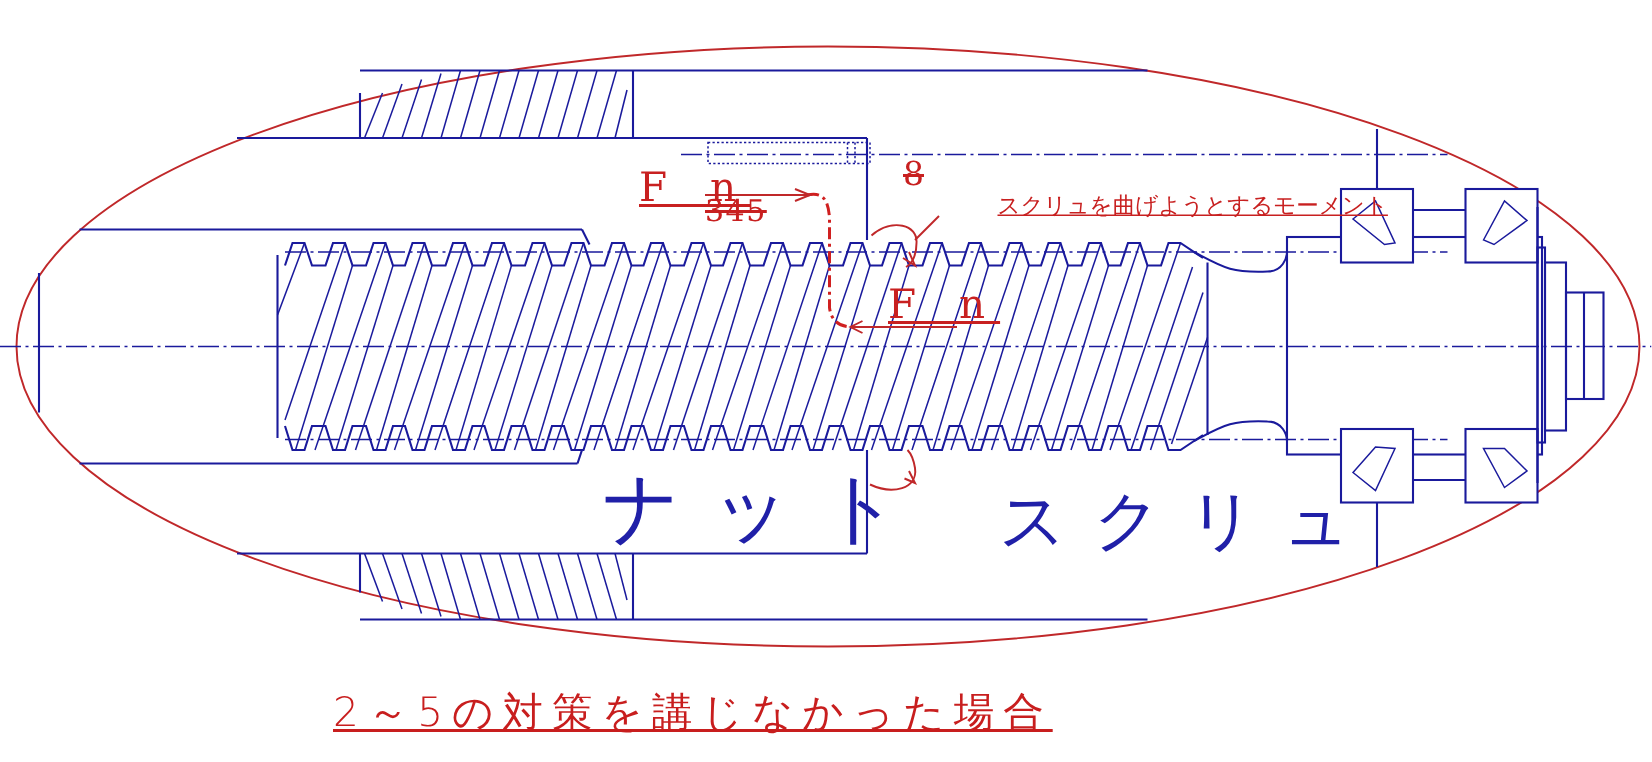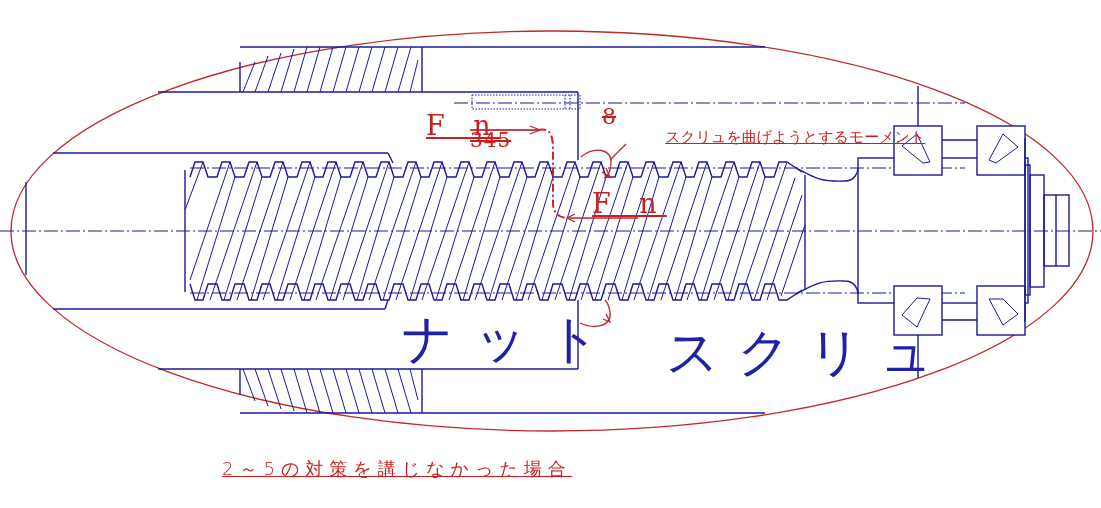--- a/index.html
+++ b/index.html
@@ -5,29 +5,29 @@
   html, body { margin: 0; padding: 0; background: #ffffff; }
   body { width: 1101px; height: 508px; overflow: hidden; position: relative; font-family: "DejaVu Sans", sans-serif; }
   #canvas { position: absolute; left: 0; top: 0; width: 1101px; height: 508px; }
   .blue { stroke: #1a1a9c; fill: none; stroke-width: 1.4; }
   .blue-thin { stroke: #1a1a9c; fill: none; stroke-width: 1; }
   .center { stroke: #1a1a9c; fill: none; stroke-width: 1; stroke-dasharray: 14 3 2 3; }
   .dotted { stroke: #1a1a9c; fill: none; stroke-width: 1; stroke-dasharray: 1.5 1.5; }
   .red { stroke: #c0282a; fill: none; stroke-width: 1.3; }
   .red-dash { stroke: #d02020; fill: none; stroke-width: 2; stroke-dasharray: 8 3 2 3; }
   .lbl { position: absolute; color: #c82020; font-family: "DejaVu Sans Mono", monospace; white-space: nowrap; text-decoration: underline; }
-  #caption { left: 222px; top: 457px; font-size: 18px; letter-spacing: 6px; font-family: "DejaVu Sans", sans-serif; font-weight: 200; color: #c81e1e; }
+  #caption { left: 222px; top: 457px; font-size: 27px; letter-spacing: 6px; font-family: "DejaVu Sans", sans-serif; font-weight: 200; color: #c81e1e; }
   #fn1 { left: 426px; top: 110px; font-size: 27px; font-family: "DejaVu Serif", serif; letter-spacing: 10px; }
   #fn2 { left: 592px; top: 188px; font-size: 27px; font-family: "DejaVu Serif", serif; letter-spacing: 10px; }
   #moment { left: 624px; top: 128px; font-size: 15px; font-family: "DejaVu Sans", sans-serif; margin-left: 41px; }
   #ref345 { left: 470px; top: 128px; font-size: 20px; font-family: "DejaVu Serif", serif; letter-spacing: 1px; }
   #ref8 { left: 602px; top: 104px; font-size: 22px; font-family: "DejaVu Serif", serif; }
   .hand { position: absolute; color: #2020a8; font-family: "DejaVu Sans", sans-serif; font-weight: 100; white-space: nowrap; }
   #nut-label { left: 402px; top: 306px; font-size: 50px; letter-spacing: 22px; transform: scaleY(1.05); }
-  #screw-label { left: 666px; top: 318px; font-size: 52px; letter-spacing: 18px; }
+  #screw-label { left: 666px; top: 318px; font-size: 44px; letter-spacing: 18px; }
 </style>
 </head>
 <body>
 
 <svg id="canvas" viewBox="0 0 1101 508" xmlns="http://www.w3.org/2000/svg">
 
   <ellipse cx="552" cy="231" rx="541" ry="200" class="red"></ellipse>
 
   <line x1="0" y1="231" x2="1101" y2="231" class="center"></line>
 

